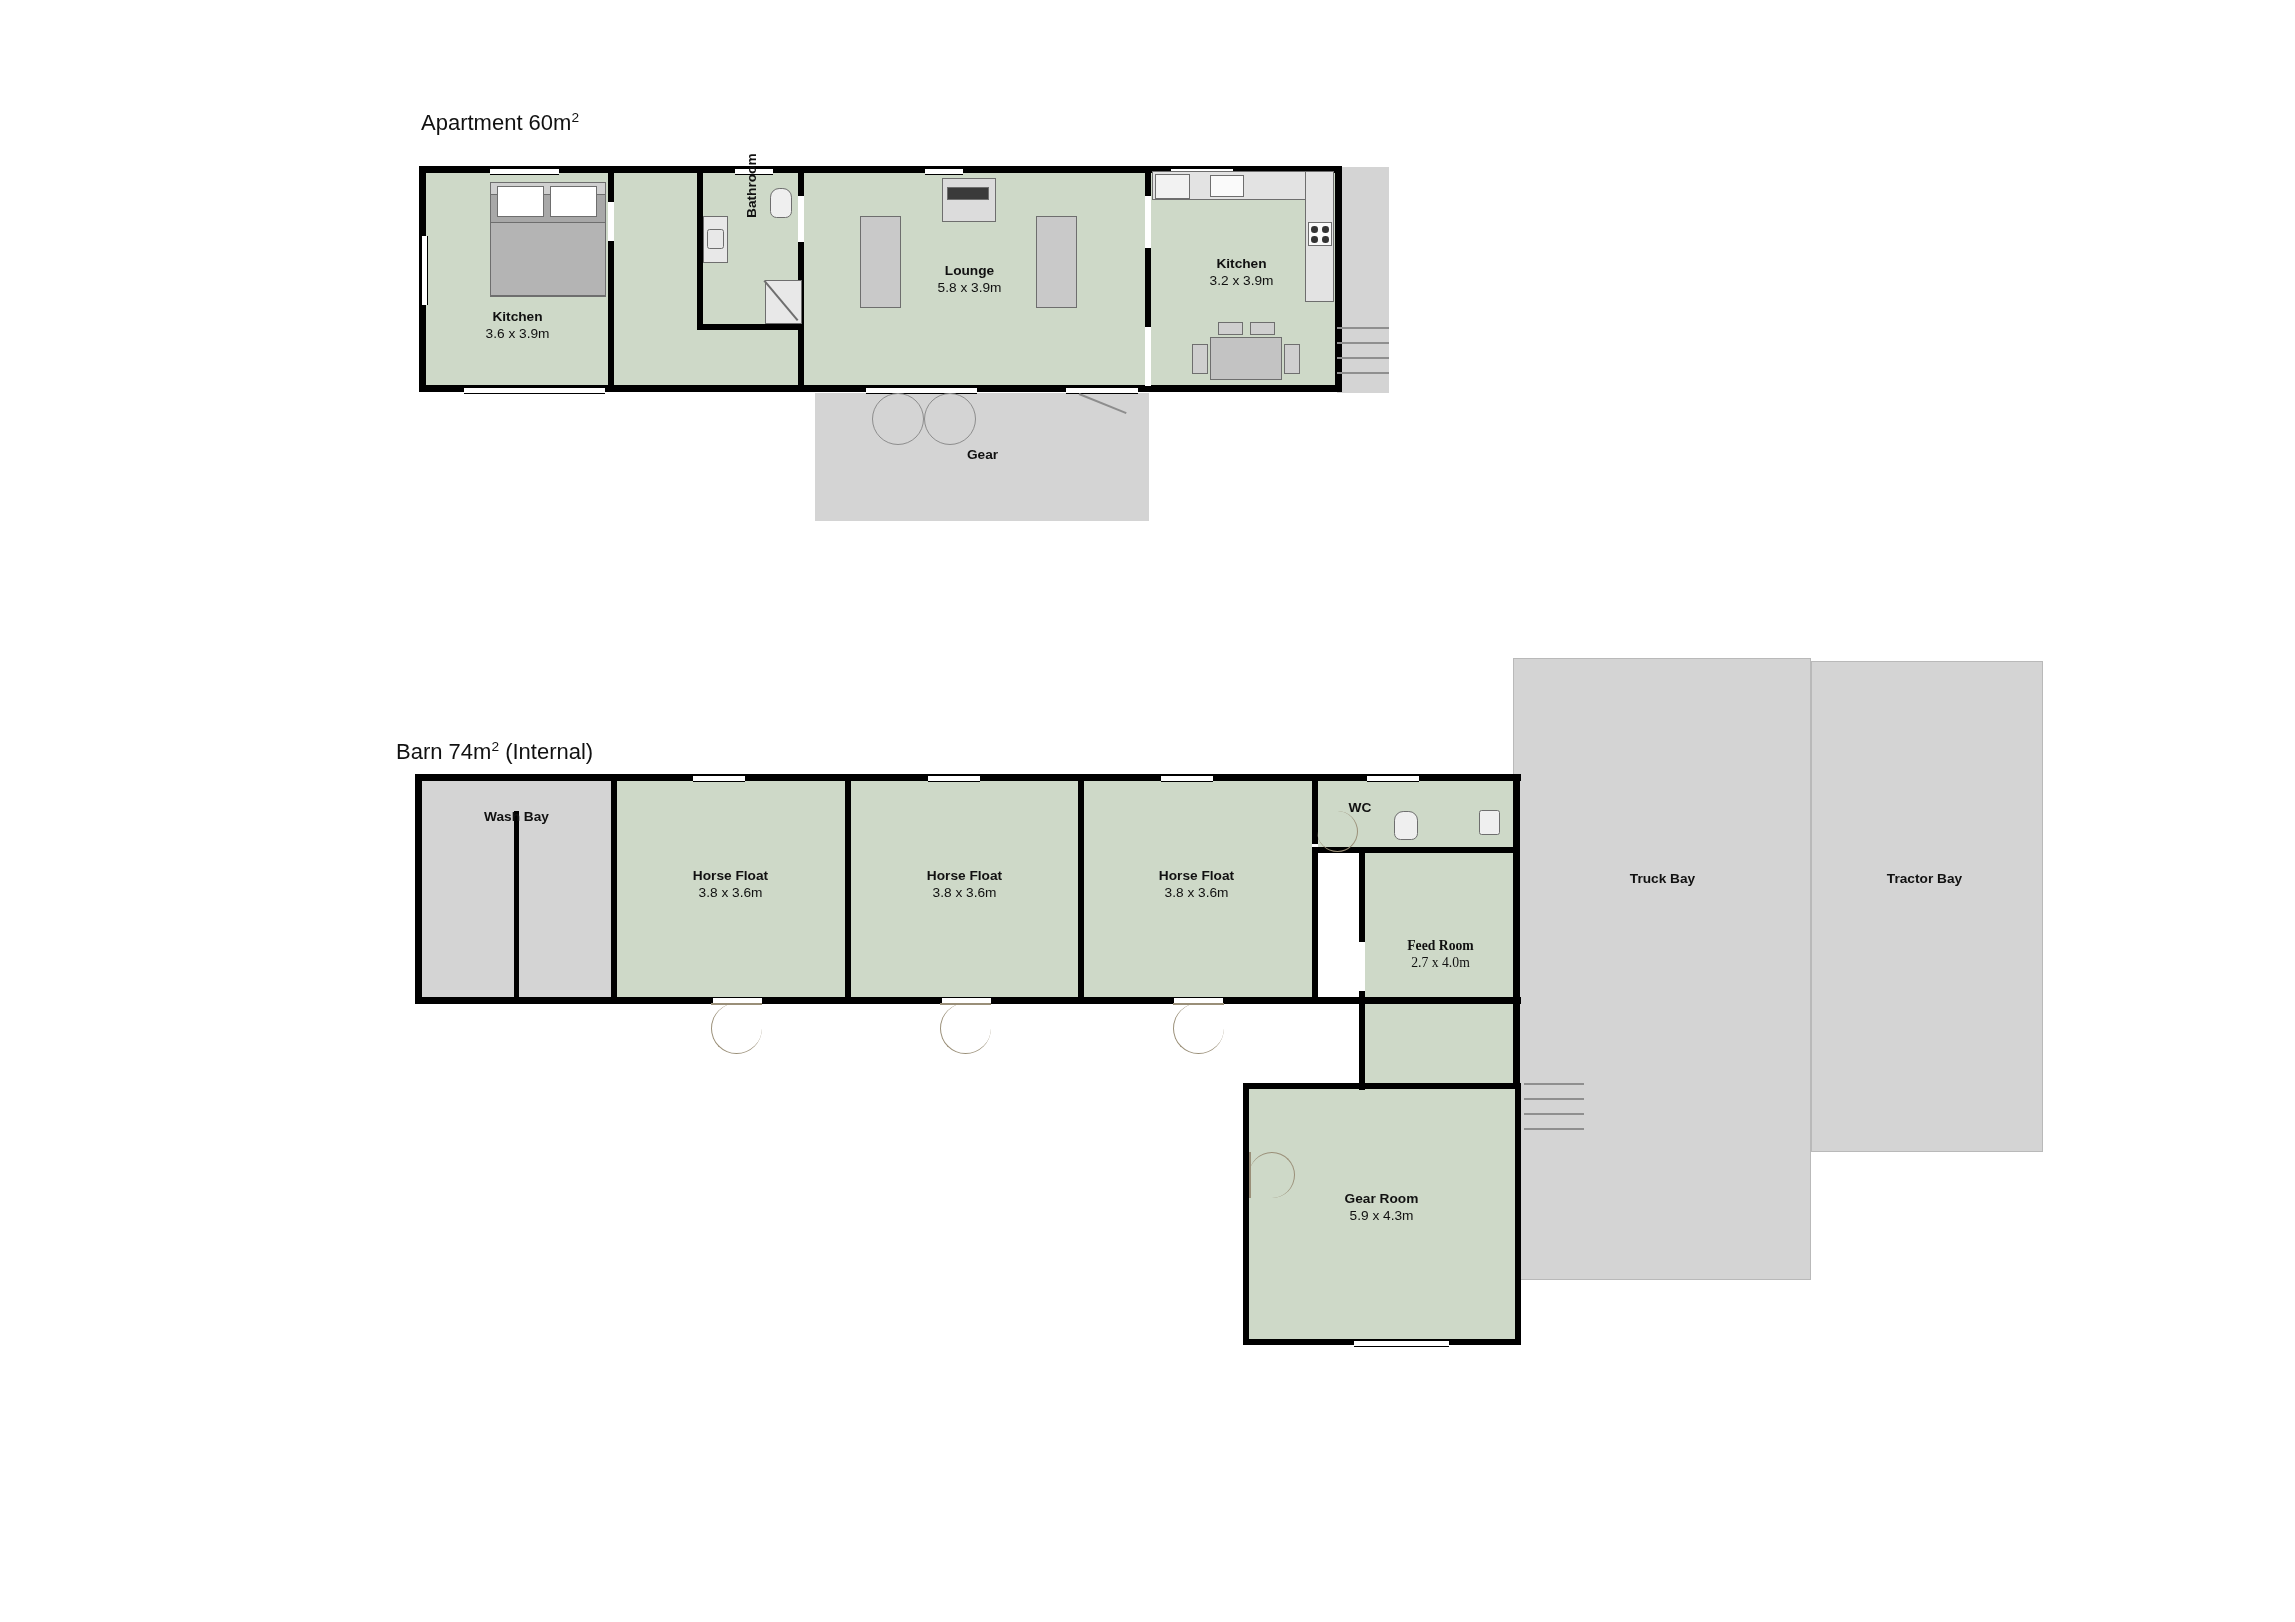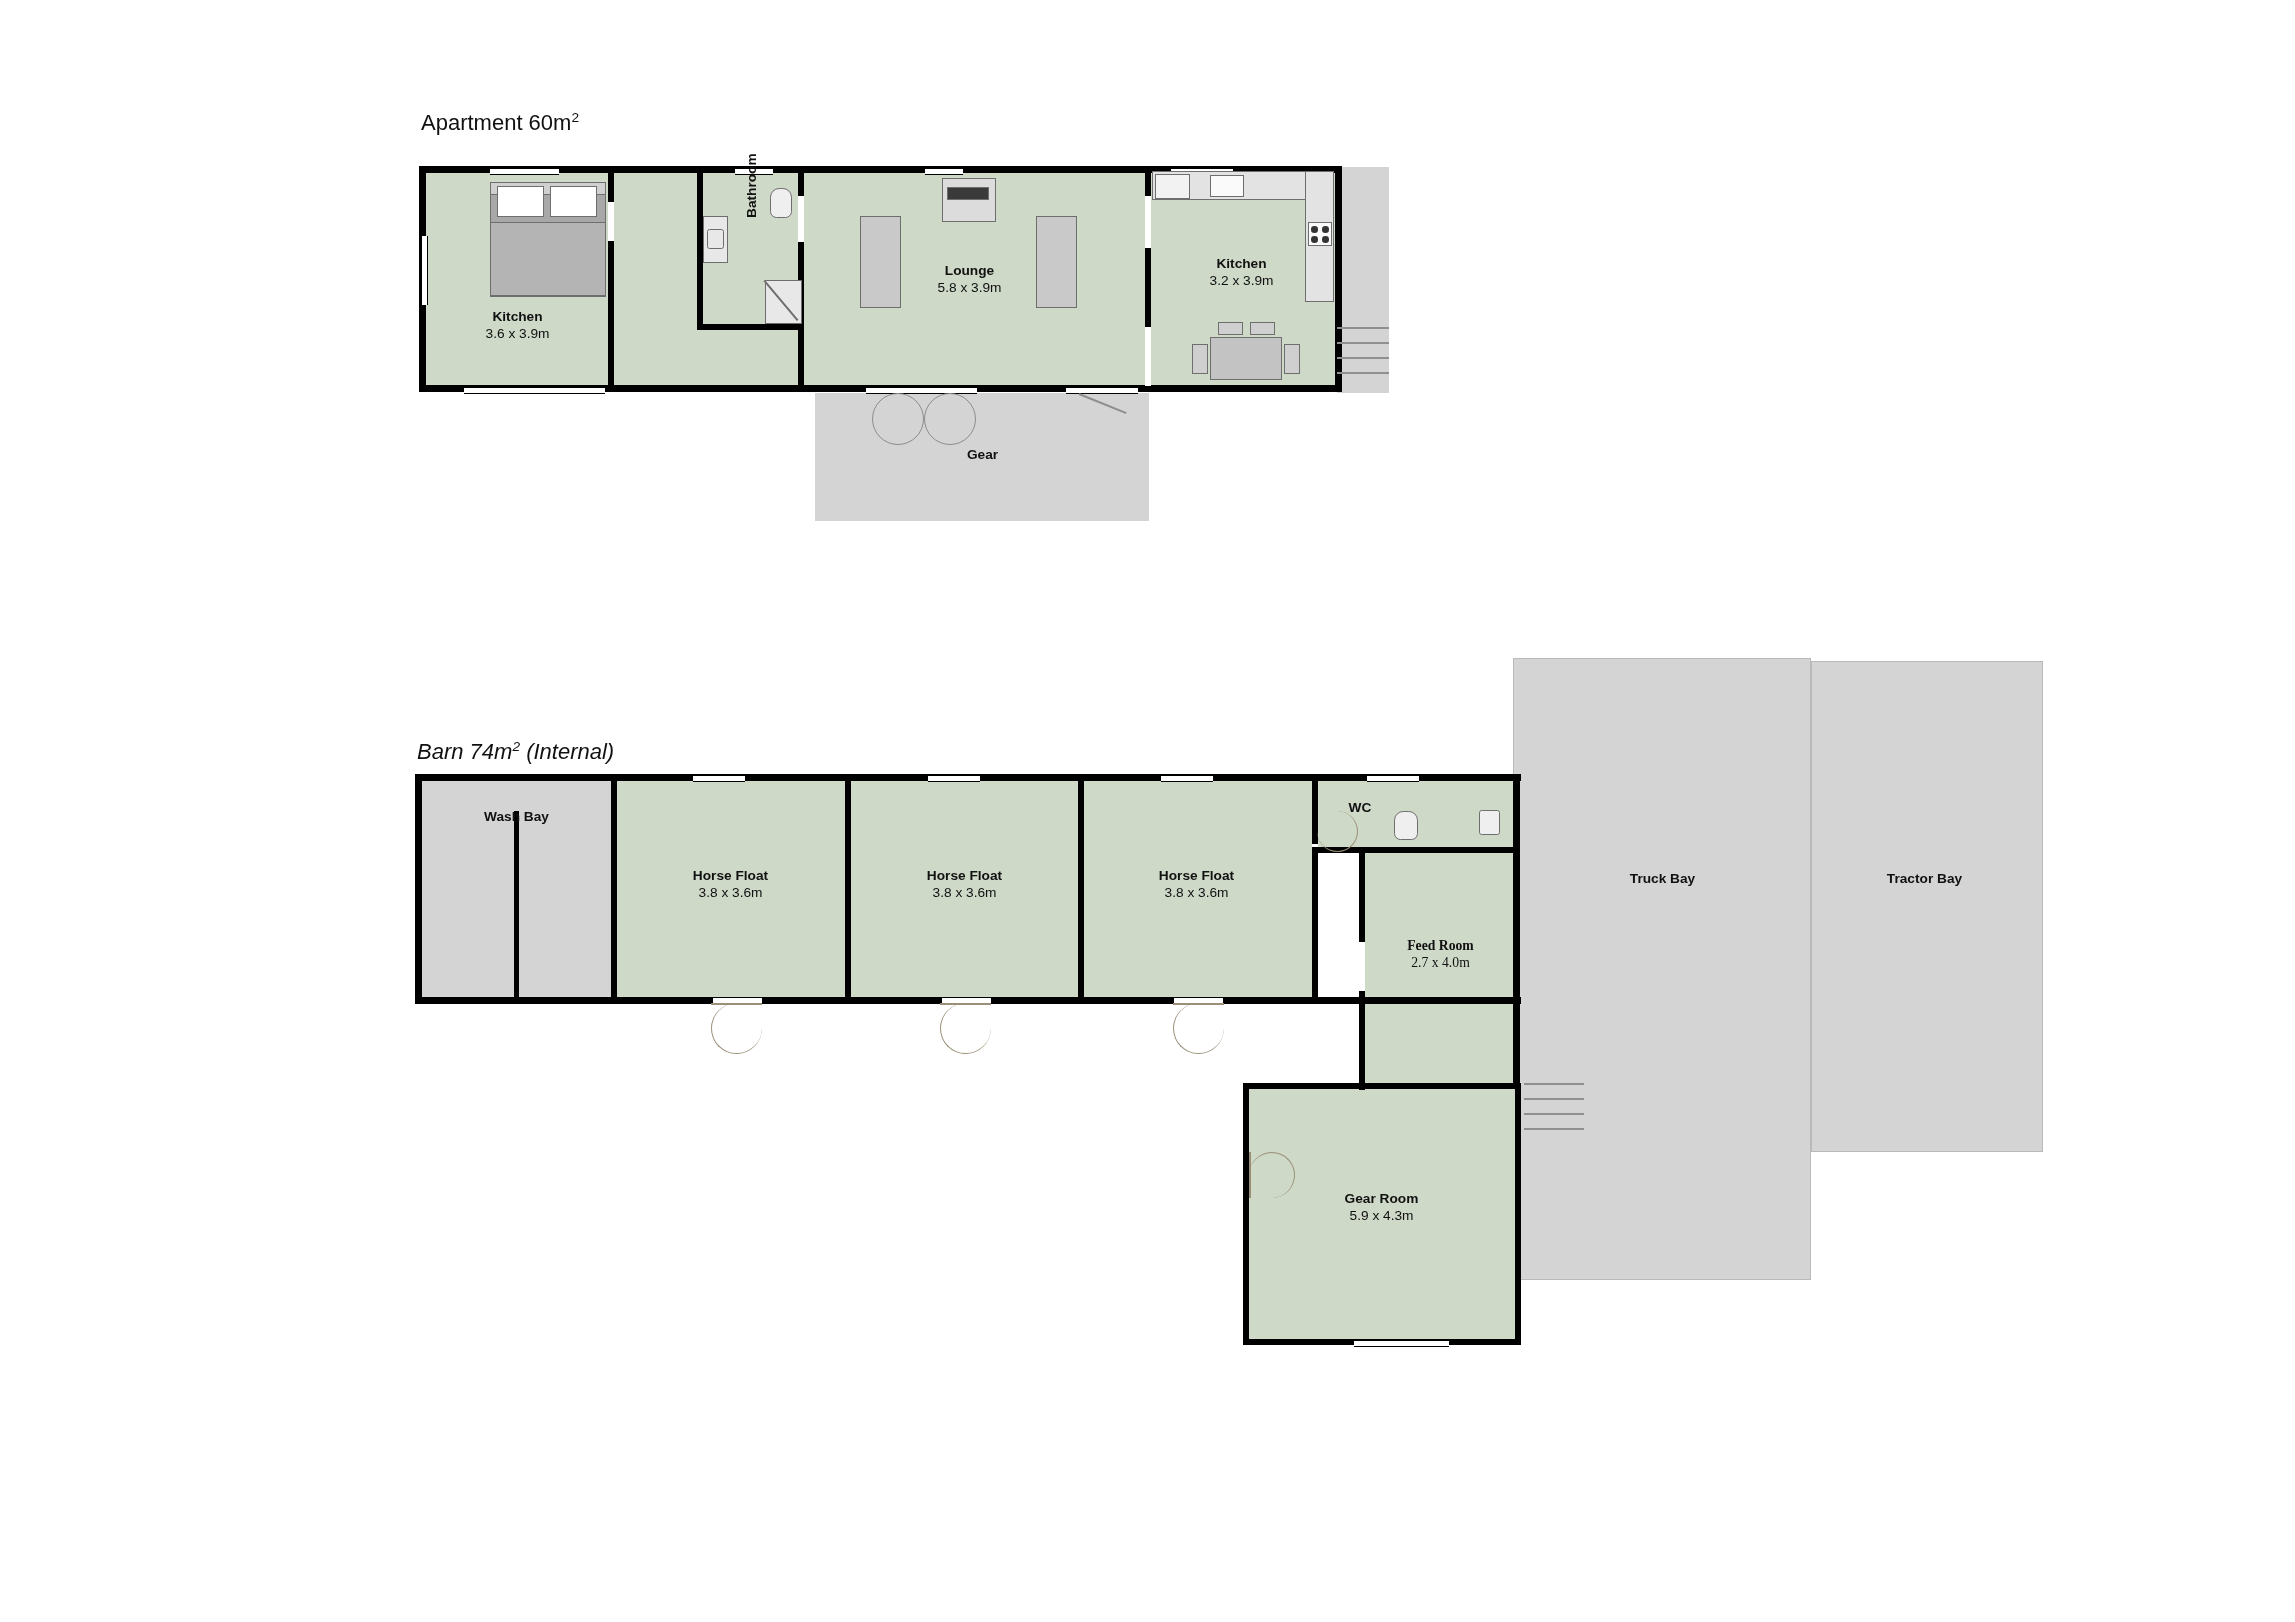--- a/index.html
+++ b/index.html
@@ -177,21 +177,21 @@
     </div>
     <div class="label" style="left:1139px; top:255px; width:141px;">
       <span class="nm">Kitchen</span>
       <span class="dim">3.2 x 3.9m</span>
     </div>
     <div class="label" style="left:880px; top:446px; width:141px;">
       <span class="nm">Gear</span>
     </div>
   </div>
 
-  <div class="section-title" style="left:385px; top:739px;font-style:italic;">
+  <div class="section-title" style="left:364px; top:739px;">
     <span>Barn 74m</span><sup>2</sup><span> (Internal)</span>
   </div>
 
   <div class="abs" style="left:0; top:0; width:2295px; height:1413px;">
 
     <div class="grey" style="left:1481px; top:658px; width:298px; height:622px; border:1.3px solid #b9b9b9;"></div>
     <div class="grey" style="left:1779px; top:661px; width:232px; height:491px; border:1.3px solid #b9b9b9;"></div>
 
     <div class="grey" style="left:1481px; top:936px; width:72px; height:203px;"></div>
     <div class="abs" style="left:1492px; top:1083px; width:60px; height:2px; background:#8f8f8f;"></div>

